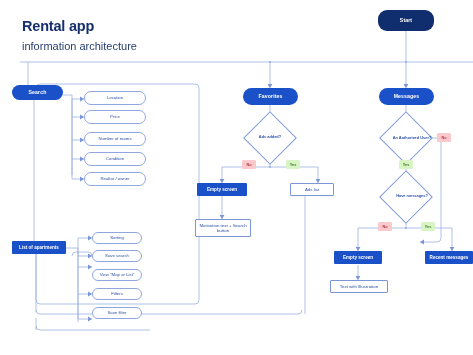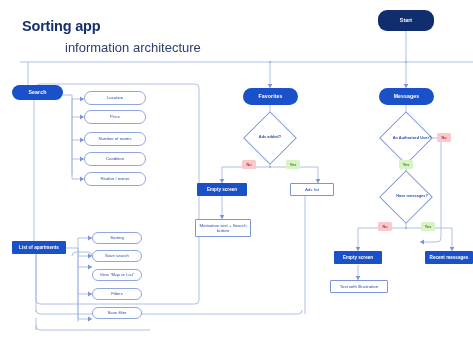--- a/index.html
+++ b/index.html
@@ -88,29 +88,29 @@
   }
   .chip-no{background:#FBC8CC;color:#B03A45;}
   .chip-yes{background:#D8F3C4;color:#3F7A23;}
 
   .title{
     position:absolute;left:22px;top:18px;
     font-size:14.5px;font-weight:700;color:#15306B;letter-spacing:-.2px;
   }
   .subtitle{
     position:absolute;left:22px;top:40px;
-    font-size:13px;font-weight:400;color:#2A4070;margin-left:43px;
+    font-size:11px;font-weight:400;color:#2A4070;
   }
 </style>
 </head>
 <body>
 
 <div id="canvas">
 
-  <div class="title">Sorting app</div>
+  <div class="title">Rental app</div>
   <div class="subtitle">information architecture</div>
 
   <svg class="wires" viewBox="0 0 473 355">
     <g fill="none" stroke="#9CB0E0" stroke-width="0.8">
 
       <path d="M406,31 L406,62"></path>
 
       <path d="M20,62 L473,62"></path>
 
       <path d="M28,62 L28,88 Q28,92 32,92 L34,92"></path>

